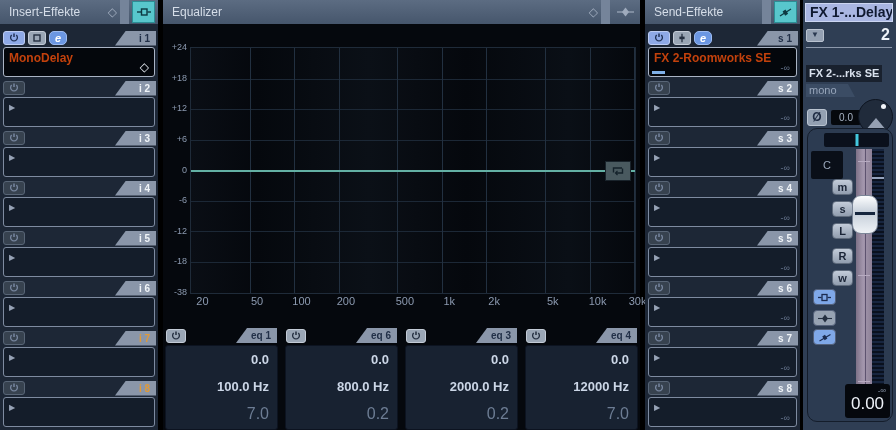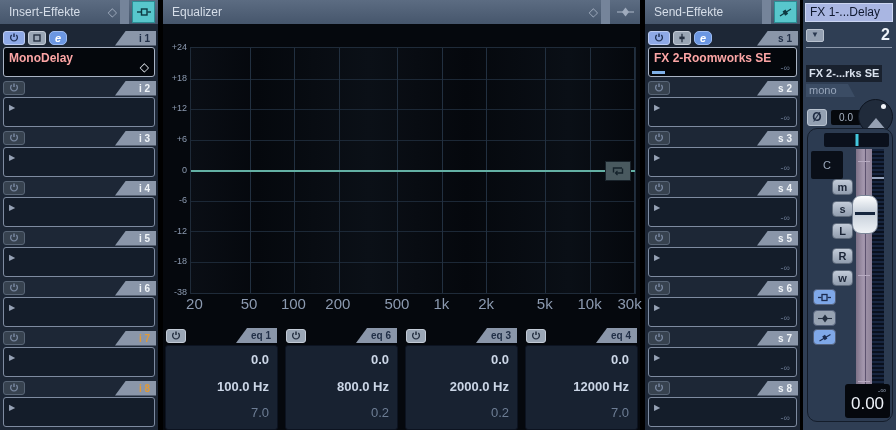--- a/index.html
+++ b/index.html
@@ -33,21 +33,21 @@
        border-radius:3px;color:#242f40;display:flex;align-items:center;justify-content:center;padding:0;}
   .e-btn{width:18px;height:14px;margin-left:3px;background:#6b97e3;border:1px solid #9cbaf0;border-radius:5px;
        color:#fff;font-style:italic;font-weight:700;font-size:11px;line-height:11px;padding:0;}
   .tab{margin-left:auto;background:#8a96a9;color:#f0f4f8;font-weight:700;font-size:10px;
        padding:2px 6px 2px 13px;clip-path:polygon(11px 0,100% 0,100% 100%,0 100%);min-width:22px;text-align:right;}
   .tab.dark{color:#223048;}
   .tab.orange{color:var(--tab-orange,#e09a38);}
   .box{position:absolute;left:3px;right:3px;top:19px;height:28px;background:#141d2a;
        border:1px solid #7e8ba0;border-radius:3px;}
   .box.filled{background:#04070c;border-color:#aab4c5;}
-  .fx-name{position:absolute;left:5px;top:3px;color:#fca5a5;font-weight:700;font-size:12px;white-space:nowrap;}
+  .fx-name{position:absolute;left:5px;top:3px;color:#c2410c;font-weight:700;font-size:12px;white-space:nowrap;}
   .tri{position:absolute;left:5px;top:6px;color:#97a3b6;font-size:8px;line-height:8px;}
   .dia{position:absolute;right:5px;bottom:2px;color:#e6ebf2;font-size:12px;}
   .ninf{position:absolute;right:6px;bottom:3px;color:#67768e;font-size:9px;}
   .lvl{position:absolute;left:3px;bottom:2px;width:13px;height:3px;background:#7fb0e8;}
 
   
   #plot{position:absolute;left:27px;top:47px;width:444px;height:245px;border:1px solid #1f2b39;
     background-image:
       linear-gradient(#223040,#223040),linear-gradient(#223040,#223040),linear-gradient(#223040,#223040),
       linear-gradient(#223040,#223040),linear-gradient(#223040,#223040),linear-gradient(#223040,#223040),
@@ -60,36 +60,36 @@
     background-size:1px 100%,1px 100%,1px 100%,1px 100%,1px 100%,1px 100%,1px 100%,1px 100%,1px 100%,
       100% 1px,100% 1px,100% 1px,100% 1px,100% 1px,100% 1px,100% 1px,100% 100%;
     background-position:13.3% 0,23.3% 0,33.3% 0,46.6% 0,56.6% 0,66.7% 0,79.9% 0,90% 0,100% 0,
       0 12.5%,0 25%,0 37.5%,0 62.5%,0 75%,0 87.5%,0 50%,0 0;}
   #zero-line{position:absolute;left:0;right:0;top:calc(50% - 1px);height:2px;background:var(--eq-zero-line,#63b0a4);}
   #loop-btn{position:absolute;right:4px;top:calc(50% - 10px);width:26px;height:20px;background:#49595f;
       border:1px solid #19232b;color:#14222b;display:flex;align-items:center;justify-content:center;padding:0;}
   .ylabels{position:absolute;left:0;top:47px;width:24px;height:245px;}
   .ylabels span{position:absolute;right:0;transform:translateY(-50%);font-size:9px;color:#8c9ab0;}
   .xlabels{position:absolute;left:27px;top:295px;width:444px;height:12px;}
-  .xlabels span{position:absolute;transform:translateX(-50%);font-size:15px;color:#8c9ab0;white-space:nowrap;}
+  .xlabels span{position:absolute;transform:translateX(-50%);font-size:11px;color:#8c9ab0;white-space:nowrap;margin-left:8px;}
 
   
   #bands{position:absolute;left:2px;right:2px;top:327px;bottom:0;display:flex;gap:7px;}
   .band{flex:1;display:flex;flex-direction:column;}
   .band-hd{height:17px;display:flex;align-items:center;padding:0 1px 1px 1px;}
   .band-hd .pwr{background:#9aa6b5;border:1px solid #c3cbd6;color:#242f40;width:20px;}
   .band-box{flex:1;background:#182231;border:1px solid #0c1320;border-radius:3px;
       padding:6px 8px 0 0;text-align:right;}
   .g-val{font-weight:700;font-size:13px;color:#cbd6e6;}
   .f-val{font-weight:700;font-size:13px;color:#cbd6e6;margin-top:12px;}
-  .q-val{font-size:13px;color:#6d7d94;margin-top:11px;}
+  .q-val{font-size:16px;color:#6d7d94;margin-top:11px;}
 
   
   .fx1{margin:3px 3px 0 2px;height:17px;background:var(--selected-blue,#a9b6e2);border:1px solid #ccd6f2;
-      color:#0f1930;font-weight:400;font-size:12px;line-height:17px;padding-left:4px;white-space:nowrap;overflow:hidden;}
+      color:#0f1930;font-weight:700;font-size:14px;line-height:17px;padding-left:4px;white-space:nowrap;overflow:hidden;}
   .row2{display:flex;align-items:center;margin:4px 4px 0 3px;}
   .dd-btn{width:18px;height:13px;background:#94a0b2;border:1px solid #b9c2cf;border-radius:2px;color:#2a3850;
       font-size:8px;line-height:8px;padding:0;}
   .count{margin-left:auto;color:#edf2f8;font-weight:700;font-size:16px;padding-right:2px;}
   .hline{height:1px;background:#8d99ac;margin:3px 4px 0 3px;}
   .fx2{margin:17px 14px 0 3px;height:17px;background:#19212e;color:#d9e1ed;font-weight:700;font-size:11px;
       line-height:17px;padding-left:3px;white-space:nowrap;overflow:hidden;}
   .mono-tab{margin:2px 0 0 3px;width:46px;height:13px;background:#3b4c64;color:#97a5ba;font-size:11px;
       line-height:13px;padding-left:3px;clip-path:polygon(0 0,calc(100% - 7px) 0,100% 100%,0 100%);}
   .gain-row{position:relative;height:36px;margin:2px 2px 0 4px;display:flex;align-items:center;}

